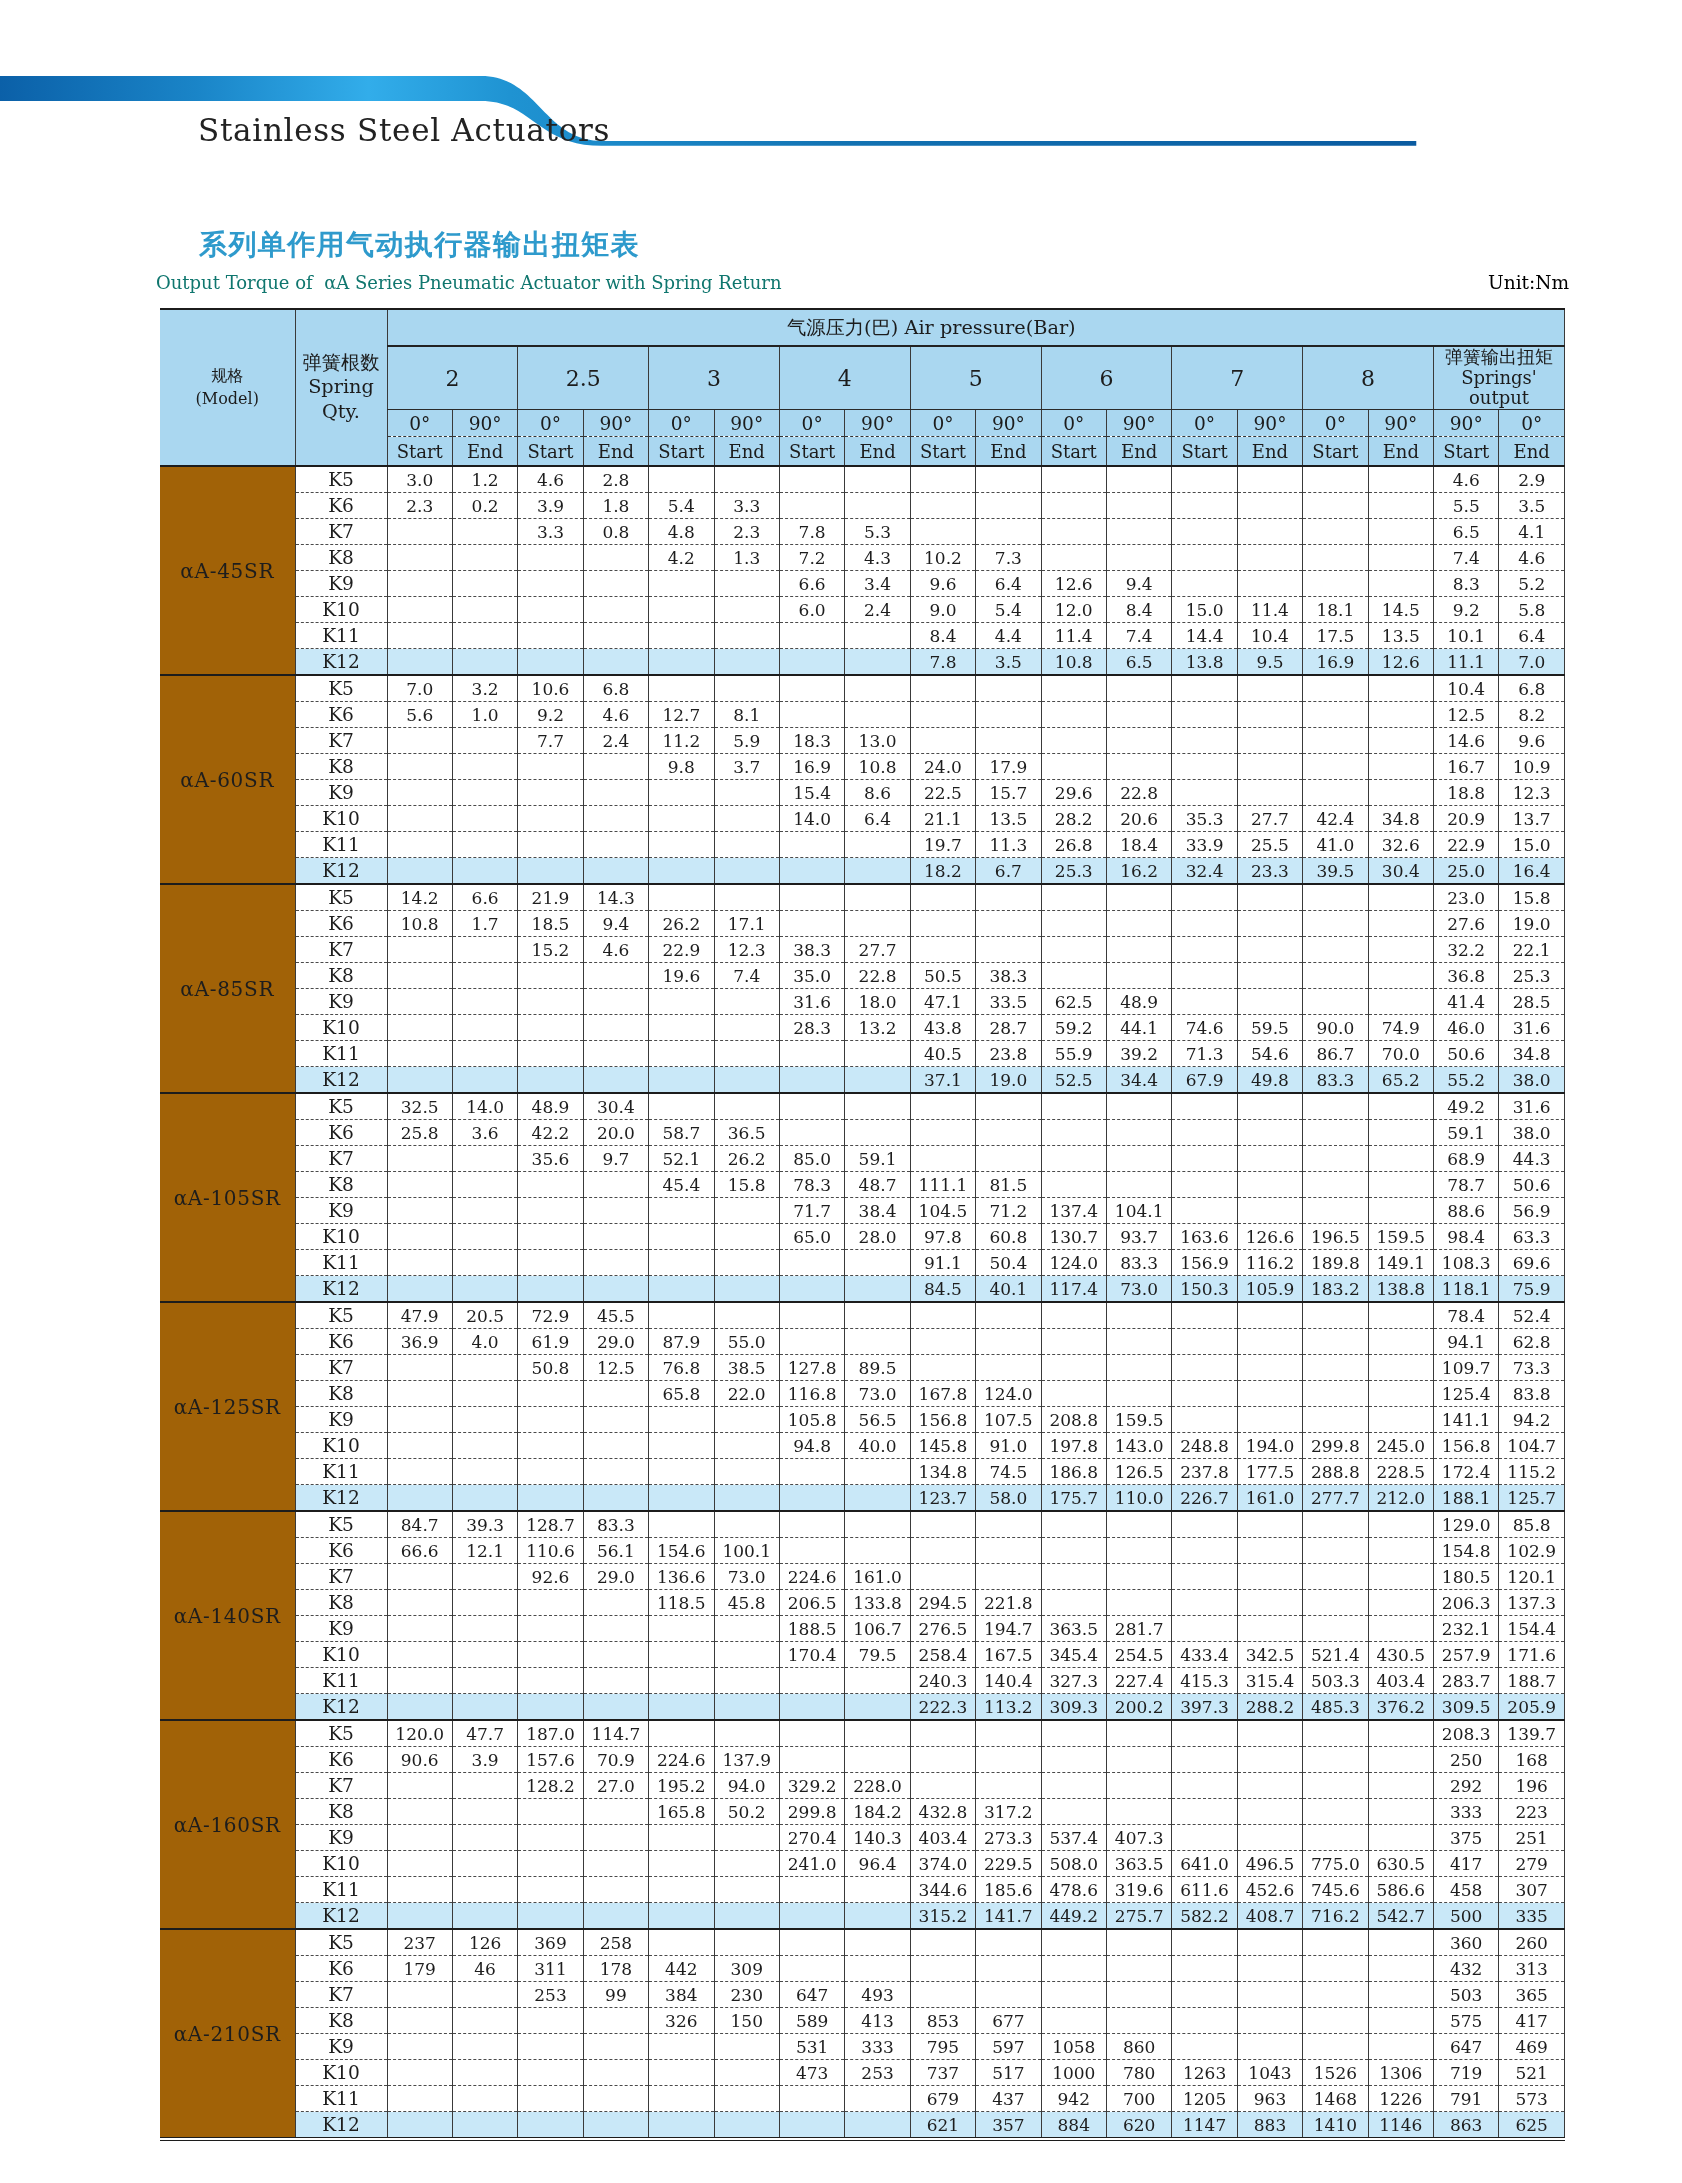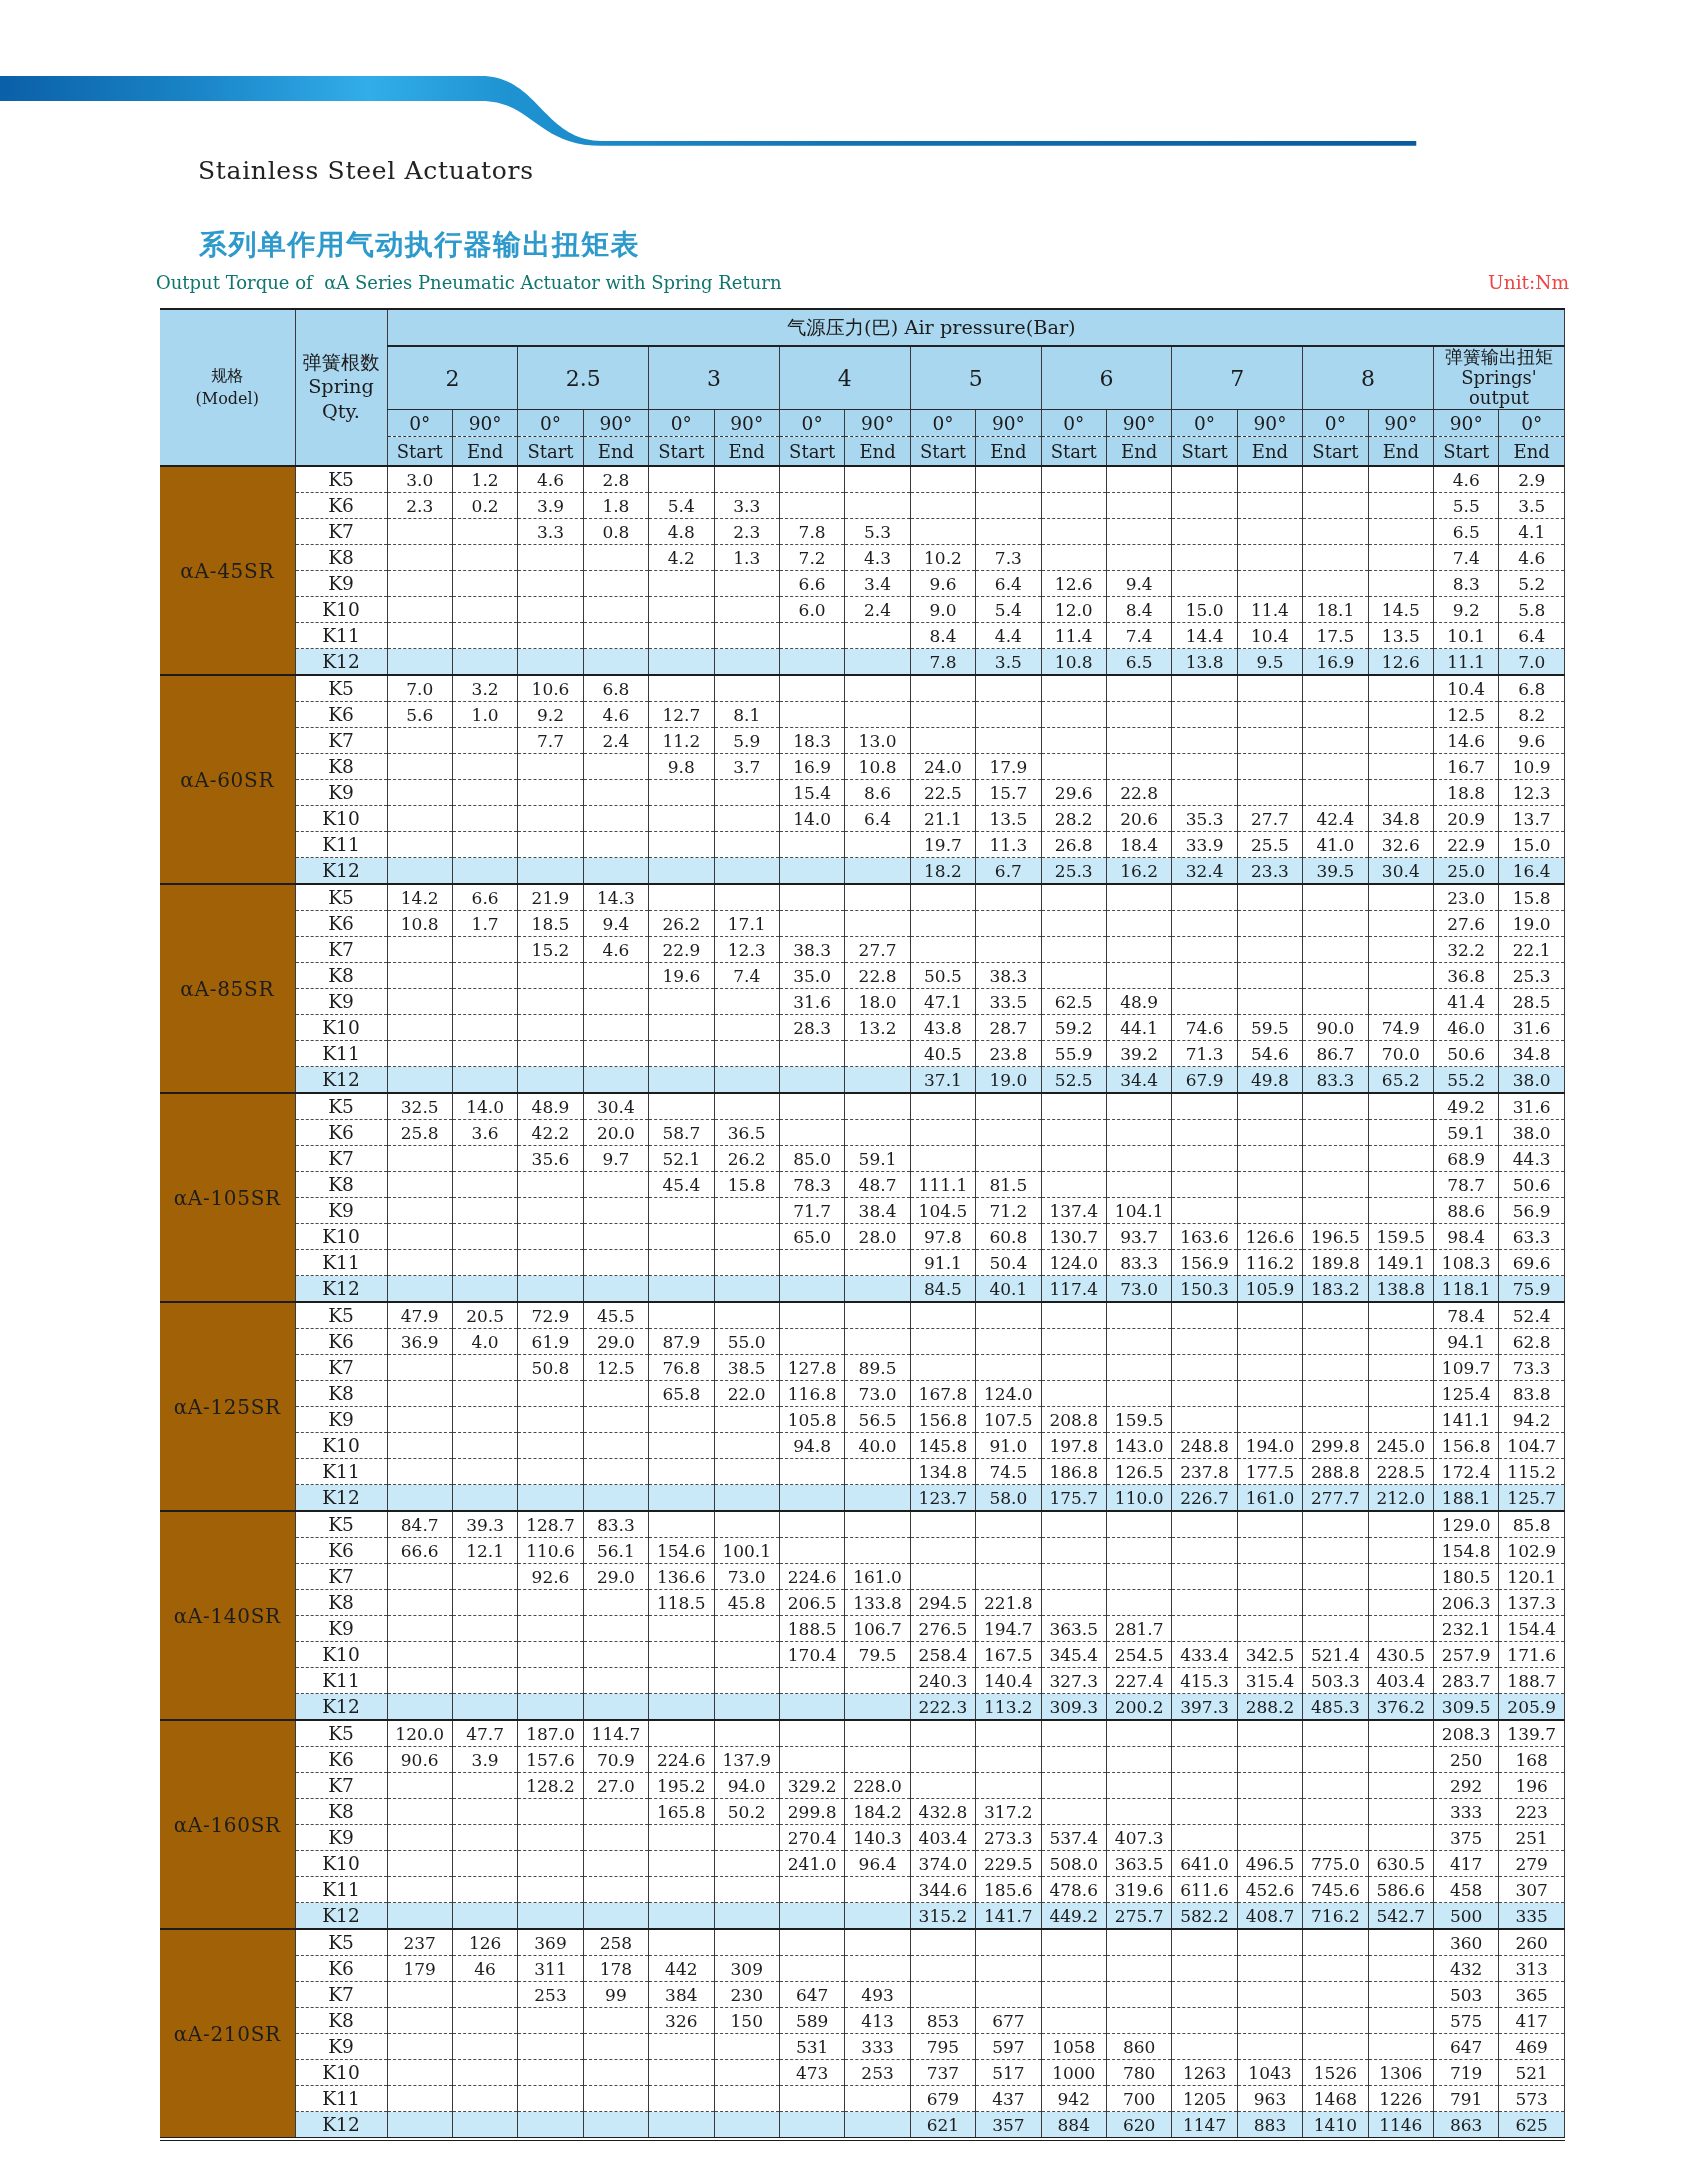--- a/index.html
+++ b/index.html
@@ -1,27 +1,27 @@
 <!DOCTYPE html>
 <html style="font-size:11px"><head>
 <meta charset="utf-8">
 <style>
   html,body{margin:0;padding:0;background:#ffffff;}
   body{width:1682px;height:2183px;position:relative;overflow:hidden;
        font-family:"DejaVu Serif","Liberation Serif",serif;color:#1c1c1c;}
 
   
   .banner-svg{position:absolute;left:0;top:0;}
-  .brand{position:absolute;left:198px;top:112px;font-size:25px;letter-spacing:0.7px;color:#222;margin-top:44px;}
+  .brand{position:absolute;left:198px;top:112px;font-size:31px;letter-spacing:0.7px;color:#222;}
 
   
   .title-zh{position:absolute;left:199px;top:226px;font-size:28px;font-weight:bold;
             letter-spacing:1.4px;color:#2E9ACC;}
   .title-en{position:absolute;left:156px;top:272px;font-size:18px;color:#0f766e;white-space:pre;}
-  .unit{position:absolute;left:1488px;top:272px;font-size:18.6px;color:#ef4444;}
+  .unit{position:absolute;left:1488px;top:272px;font-size:18.6px;color:#000000;}
 
   
   table{position:absolute;left:160px;top:308px;width:1405px;
         border-collapse:collapse;table-layout:fixed;background:#fff;
         border-top:2.8px solid #1c1c1c;border-bottom:4.1px double #1c1c1c;}
   th,td{border-left:1.4px solid #3a3a3a;padding:0;text-align:center;font-weight:normal;overflow:hidden;}
   th:last-child,td:last-child{border-right:1.4px solid #3a3a3a;}
   thead th{background:#AAD7F0;}
 
   .model{border-left:none;font-size:16px;line-height:1.4;}

